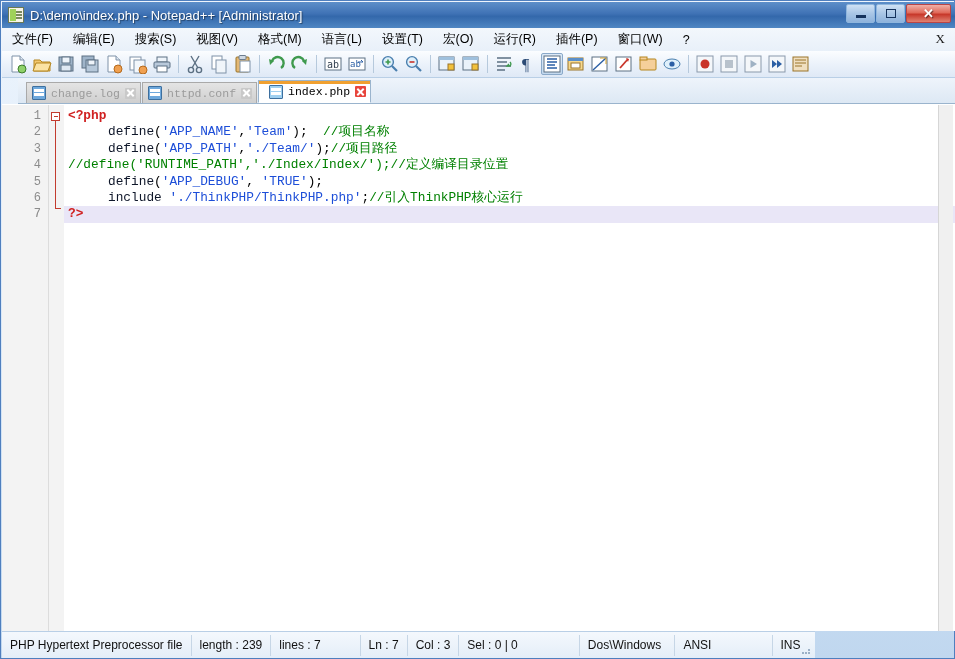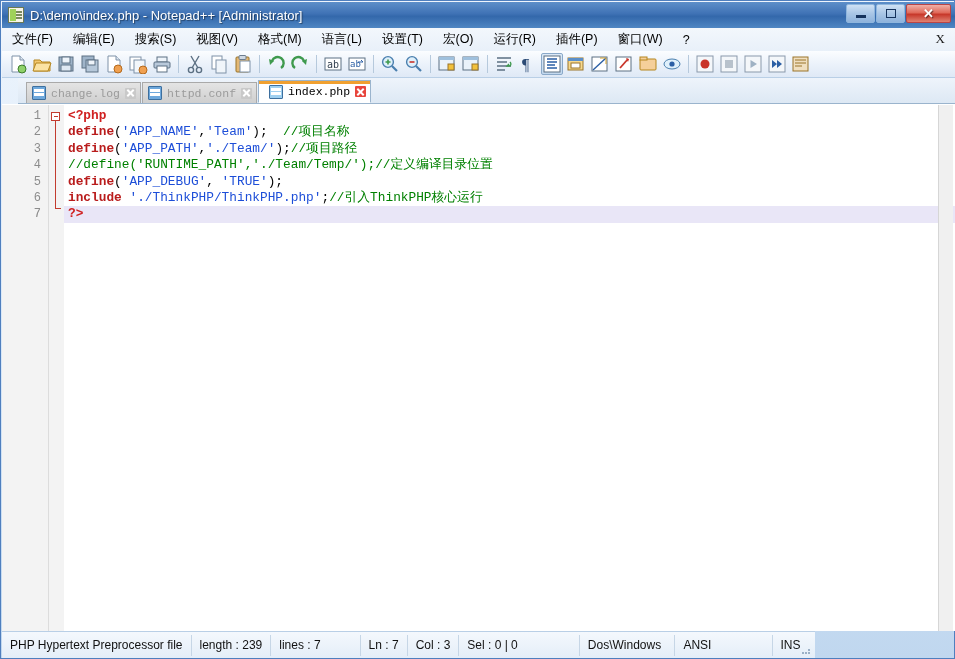--- a/index.html
+++ b/index.html
@@ -237,21 +237,21 @@
   }
   .code-line {
     height: 16.4px; line-height: 16.4px;
     font-family: "Liberation Mono", monospace;
     font-size: 12.8px;
     white-space: pre;
     padding-left: 4px;
   }
   .code-line.current { background: #e9e6f7; }
   .tok-php   { color: #d02020; font-weight: bold; }
-  .tok-kw    { color: #b91c1c; font-weight: bold; }
+  .tok-kw    { color: #0f172a; font-weight: normal; margin-left: 40px; }
   .tok-punct { color: #000000; }
   .tok-str   { color: #1d4ed8; }
   .tok-cmt   { color: #008000; }
 
   .editor-scrollbar-v {
     position: absolute; right: 1px; top: 104px;
     width: 14px; height: 526px;
     background: #f0f0f0;
     border-left: 1px solid #d6d6d6;
   }
@@ -562,21 +562,21 @@
         </div>
       <div class="fold-col">
         <div class="fold-box"></div>
         <div class="fold-line"></div>
         <div class="fold-foot"></div>
       </div>
       <div class="code" id="code">
           <div class="code-line"><span class="tok-php">&lt;?php</span></div>
           <div class="code-line"><span class="tok-kw">define</span><span class="tok-punct">(</span><span class="tok-str">'APP_NAME'</span><span class="tok-punct">,</span><span class="tok-str">'Team'</span><span class="tok-punct">);  </span><span class="tok-cmt">//项目名称</span></div>
           <div class="code-line"><span class="tok-kw">define</span><span class="tok-punct">(</span><span class="tok-str">'APP_PATH'</span><span class="tok-punct">,</span><span class="tok-str">'./Team/'</span><span class="tok-punct">);</span><span class="tok-cmt">//项目路径</span></div>
-          <div class="code-line"><span class="tok-cmt">//define('RUNTIME_PATH','./Team/Temp/');//定义编译目录位置</span></div>
+          <div class="code-line"><span class="tok-cmt">//define('RUNTIME_PATH','./Index/Index/');//定义编译目录位置</span></div>
           <div class="code-line"><span class="tok-kw">define</span><span class="tok-punct">(</span><span class="tok-str">'APP_DEBUG'</span><span class="tok-punct">, </span><span class="tok-str">'TRUE'</span><span class="tok-punct">);</span></div>
           <div class="code-line"><span class="tok-kw">include</span><span class="tok-punct"> </span><span class="tok-str">'./ThinkPHP/ThinkPHP.php'</span><span class="tok-punct">;</span><span class="tok-cmt">//引入ThinkPHP核心运行</span></div>
           <div class="code-line current"><span class="tok-php">?&gt;</span></div>
         </div>
     </div>
     <div class="editor-scrollbar-v"></div>
 
     <div class="statusbar">
       <div class="sb-cell" style="width:208px">PHP Hypertext Preprocessor file</div>
       <div class="sb-cell" style="width:88px">length : 239</div>

